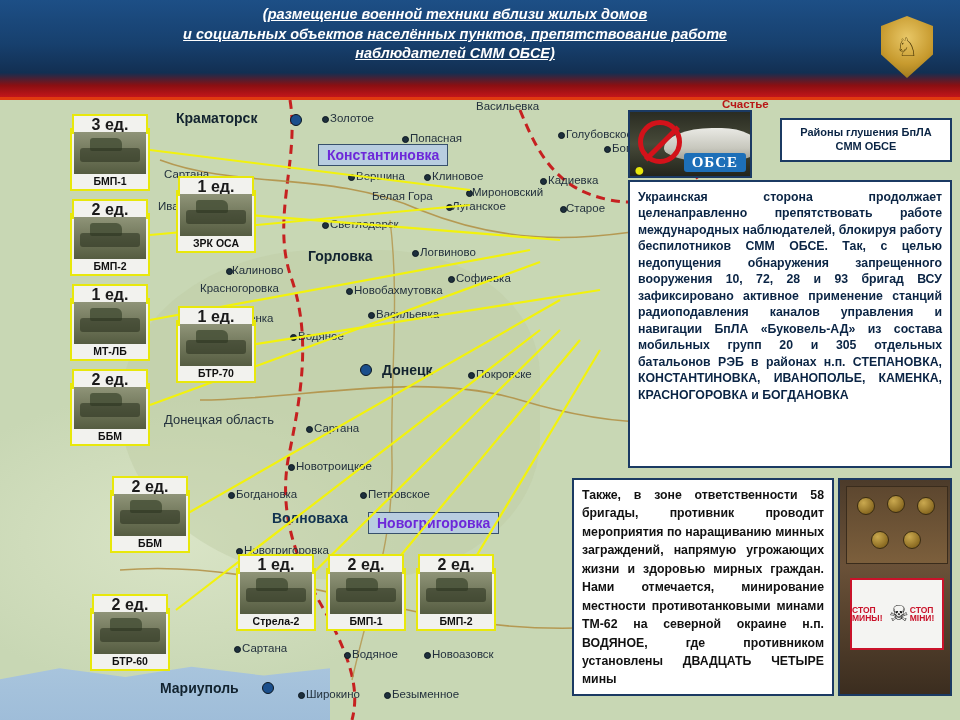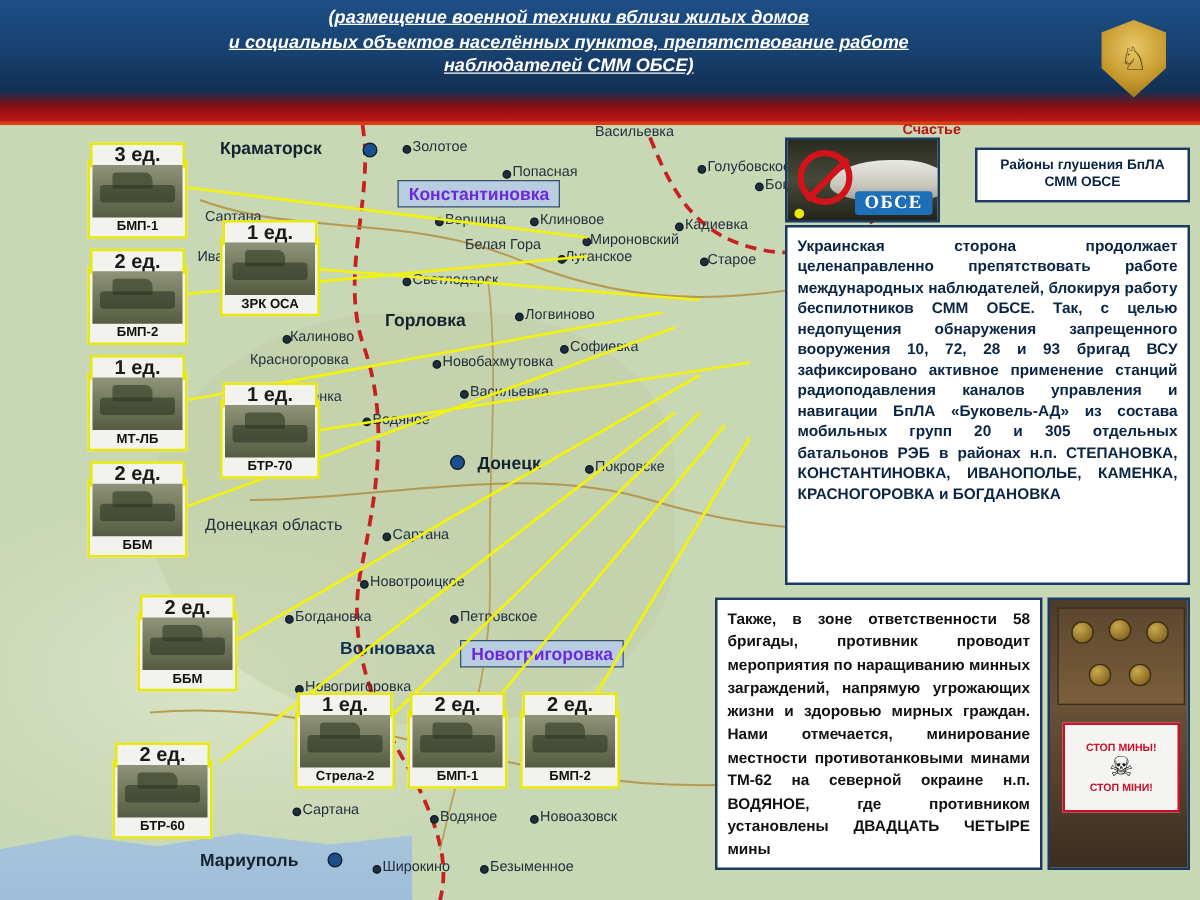--- a/index.html
+++ b/index.html
@@ -162,21 +162,21 @@
     border:1px solid #3a2c1c;
   }
   .mine-dot {
     position:absolute; width:18px; height:18px; border-radius:50%;
     background:radial-gradient(circle at 35% 30%, #caa94f 0%, #8c6c23 70%, #5c4615 100%);
     border:1px solid #3a2c12;
   }
   .mine-sign {
     position:absolute; left:10px; top:98px; width:94px; height:72px;
     background:#f4f4f2; border:2px solid #c9122a;
-    display:flex; flex-direction:column; align-items:center; justify-content:center;
+    display:flex; flex-direction:row; align-items:center; justify-content:center;
     gap:1px;
   }
   .mine-sign .txt {
     color:#c9122a; font-size:8.5px; font-weight:bold; line-height:1;
   }
   .skull { font-size:22px; color:#111; line-height:1; }
   .pin {
     position:absolute; left:634px; top:160px; color:#e8e80b; font-size:18px;
   }
 </style>

